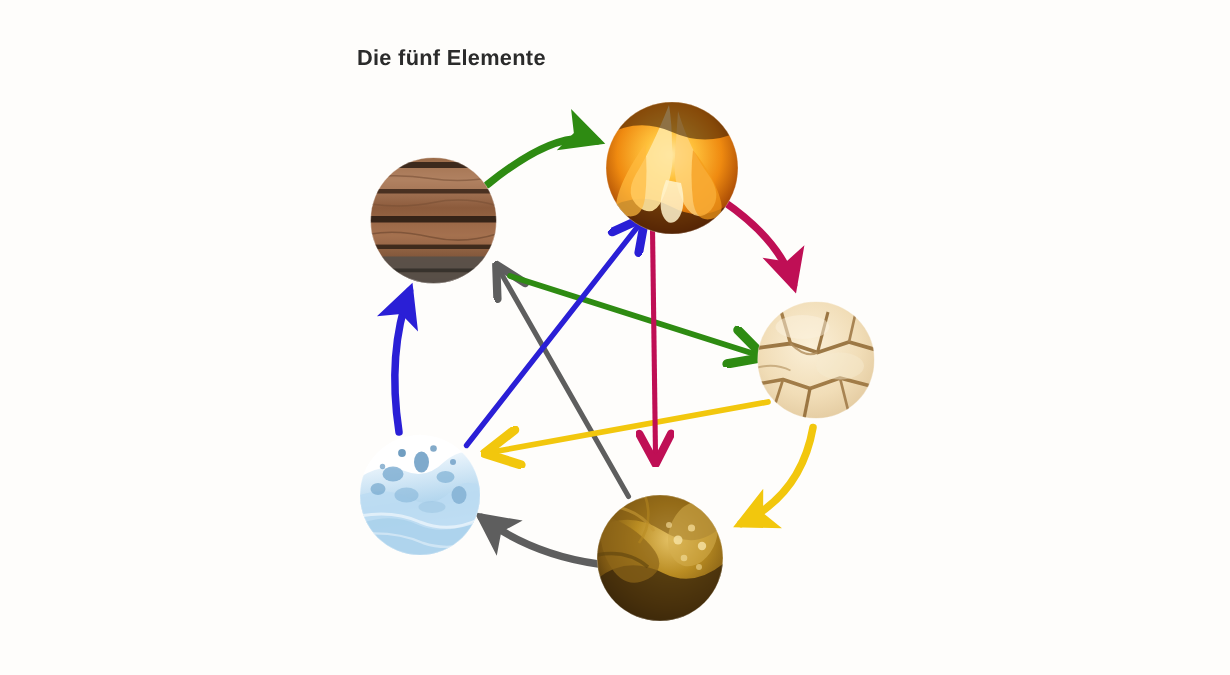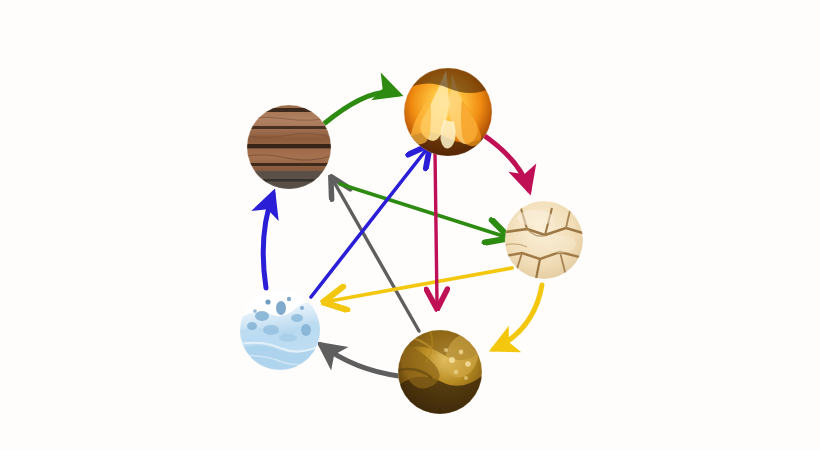--- a/index.html
+++ b/index.html
@@ -36,20 +36,21 @@
     width: 820px;
     height: 450px;
   }
   .node-label-hidden { display: none; }
 </style>
 </head>
 <body>
 
 <div id="stage">
 
+  <div id="diagram-title">Die fünf Elemente</div>
 
   <svg id="cycle-svg" viewBox="0 0 820 450">
     <defs>
 
       <clipPath id="clip-holz">
           <circle cx="289" cy="147" r="42"></circle>
         </clipPath>
       <linearGradient id="g-wood" x1="0" y1="0" x2="0" y2="1">
         <stop offset="0%" stop-color="#9a6a47"></stop>
         <stop offset="18%" stop-color="#b08263"></stop>

